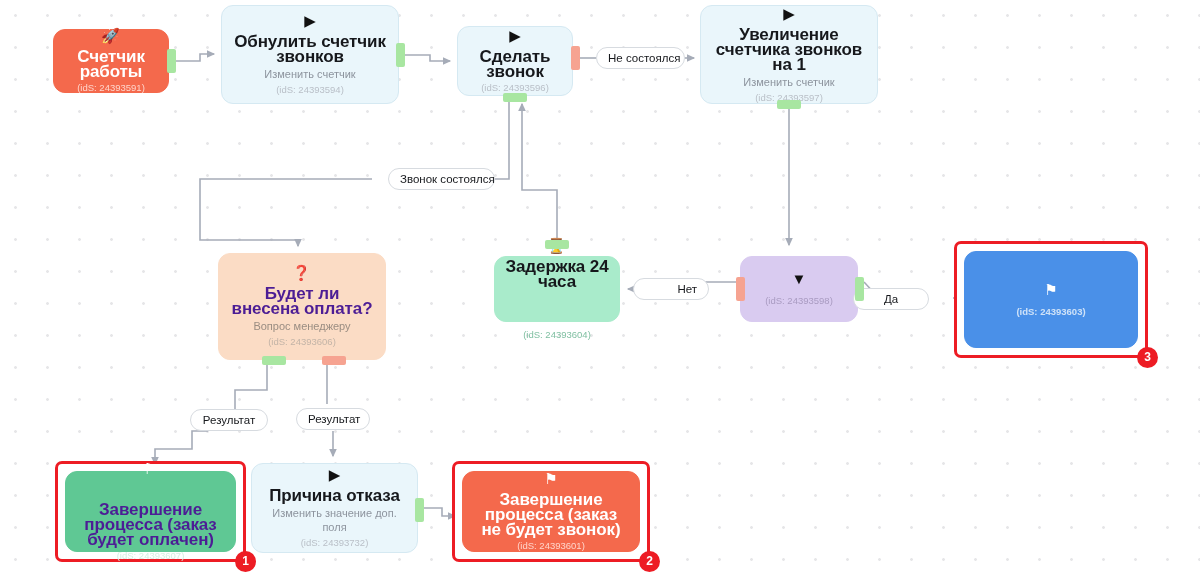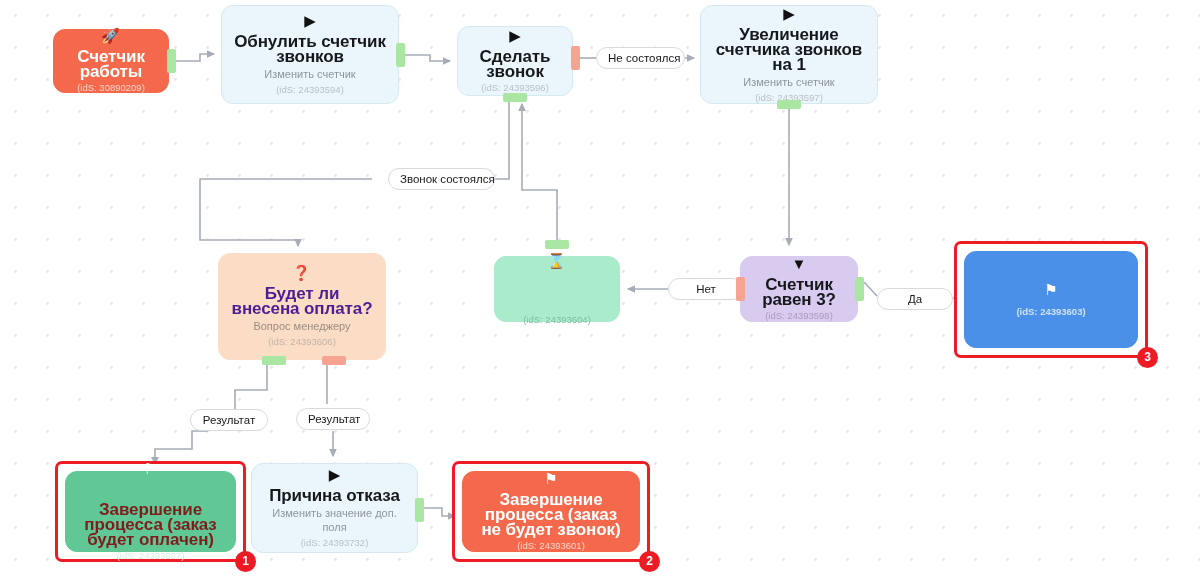--- a/index.html
+++ b/index.html
@@ -99,21 +99,21 @@
     background: #d9cbf0;
     border: 1px solid #d9cbf0;
   }
   .n-cond .nid { color: #a99bc1; }
 
   .n-end-green {
     background: #5fc894;
     border: 1px solid #5fc894;
   }
   .n-end-green .glyph { color: #ffffff; }
-  .n-end-green .title { color: #7f1d1d; margin-top: 20px; }
+  .n-end-green .title { color: #4c1d95; margin-top: 20px; }
   .n-end-green .nid { color: #d3f0e1; }
 
   .n-end-red {
     background: #f4694c;
     border: 1px solid #f4694c;
   }
   .n-end-red .glyph { color: #ffffff; }
   .n-end-red .title { color: #ffffff; }
   .n-end-red .nid { color: #ffd5cb; }
 
@@ -237,21 +237,21 @@
       <div class="handle h-v green" style="left: 855px; top: 277px;"></div>
       <div class="handle h-h green" style="left: 262px; top: 356px;"></div>
       <div class="handle h-h red" style="left: 322px; top: 356px;"></div>
       <div class="handle h-v green" style="left: 415px; top: 498px;"></div>
     </div>
 
   <div id="node-layer">
       <div class="node n-start" style="left: 53px; top: 29px; width: 116px; height: 64px;">
         <div class="glyph">🚀</div>
         <div class="title">Счетчик работы</div>
-        <div class="nid">(idS: 30890209)</div>
+        <div class="nid">(idS: 24393591)</div>
       </div>
       <div class="node n-action" style="left: 221px; top: 5px; width: 178px; height: 99px;">
         <div class="glyph">▶</div>
         <div class="title">Обнулить счетчик звонков</div>
         <div class="subtitle">Изменить счетчик</div>
         <div class="nid">(idS: 24393594)</div>
       </div>
       <div class="node n-action" style="left: 457px; top: 26px; width: 116px; height: 70px;">
         <div class="glyph">▶</div>
         <div class="title">Сделать звонок</div>
@@ -264,25 +264,25 @@
         <div class="nid">(idS: 24393597)</div>
       </div>
       <div class="node n-question" style="left: 218px; top: 253px; width: 168px; height: 107px;">
         <div class="glyph">❓</div>
         <div class="title">Будет ли внесена оплата?</div>
         <div class="subtitle">Вопрос менеджеру</div>
         <div class="nid">(idS: 24393606)</div>
       </div>
       <div class="node n-delay" style="left: 494px; top: 256px; width: 126px; height: 66px;">
         <div class="glyph">⌛</div>
+        <div class="title">Задержка 24 часа</div>
         <div class="nid">(idS: 24393604)</div>
       </div>
       <div class="node n-cond" style="left: 740px; top: 256px; width: 118px; height: 66px;">
         <div class="glyph">▼</div>
-        <div class="title">Счетчик равен 3?</div>
         <div class="nid">(idS: 24393598)</div>
       </div>
       <div class="node n-end-green" style="left: 65px; top: 471px; width: 171px; height: 81px;">
         <div class="glyph">⚑</div>
         <div class="title">Завершение процесса (заказ будет оплачен)</div>
         <div class="nid">(idS: 24393607)</div>
       </div>
       <div class="node n-action" style="left: 251px; top: 463px; width: 167px; height: 90px;">
         <div class="glyph">▶</div>
         <div class="title">Причина отказа</div>
@@ -296,22 +296,22 @@
       </div>
       <div class="node n-end-blue" style="left: 964px; top: 251px; width: 174px; height: 97px;">
         <div class="glyph">⚑</div>
         <div class="nid">(idS: 24393603)</div>
       </div>
     </div>
 
   <div id="label-layer">
       <div class="edge-label" style="left: 596px; top: 47px; width: 89px;">Не состоялся</div>
       <div class="edge-label" style="left: 388px; top: 168px; width: 107px;">Звонок состоялся</div>
-      <div class="edge-label" style="left: 668px; top: 278px; width: 76px;">Нет</div>
-      <div class="edge-label" style="left: 877px; top: 288px; width: 76px;">Да</div>
+      <div class="edge-label" style="left: 633px; top: 278px; width: 76px; text-align: right;">Нет</div>
+      <div class="edge-label" style="left: 853px; top: 288px; width: 76px;">Да</div>
       <div class="edge-label" style="left: 190px; top: 409px; width: 78px;">Результат</div>
       <div class="edge-label" style="left: 296px; top: 408px; width: 74px;">Результат</div>
     </div>
 
   <div id="badge-layer">
       <div class="sel-badge" style="left: 235px; top: 551px;">1</div>
       <div class="sel-badge" style="left: 639px; top: 551px;">2</div>
       <div class="sel-badge" style="left: 1137px; top: 347px;">3</div>
     </div>
 

